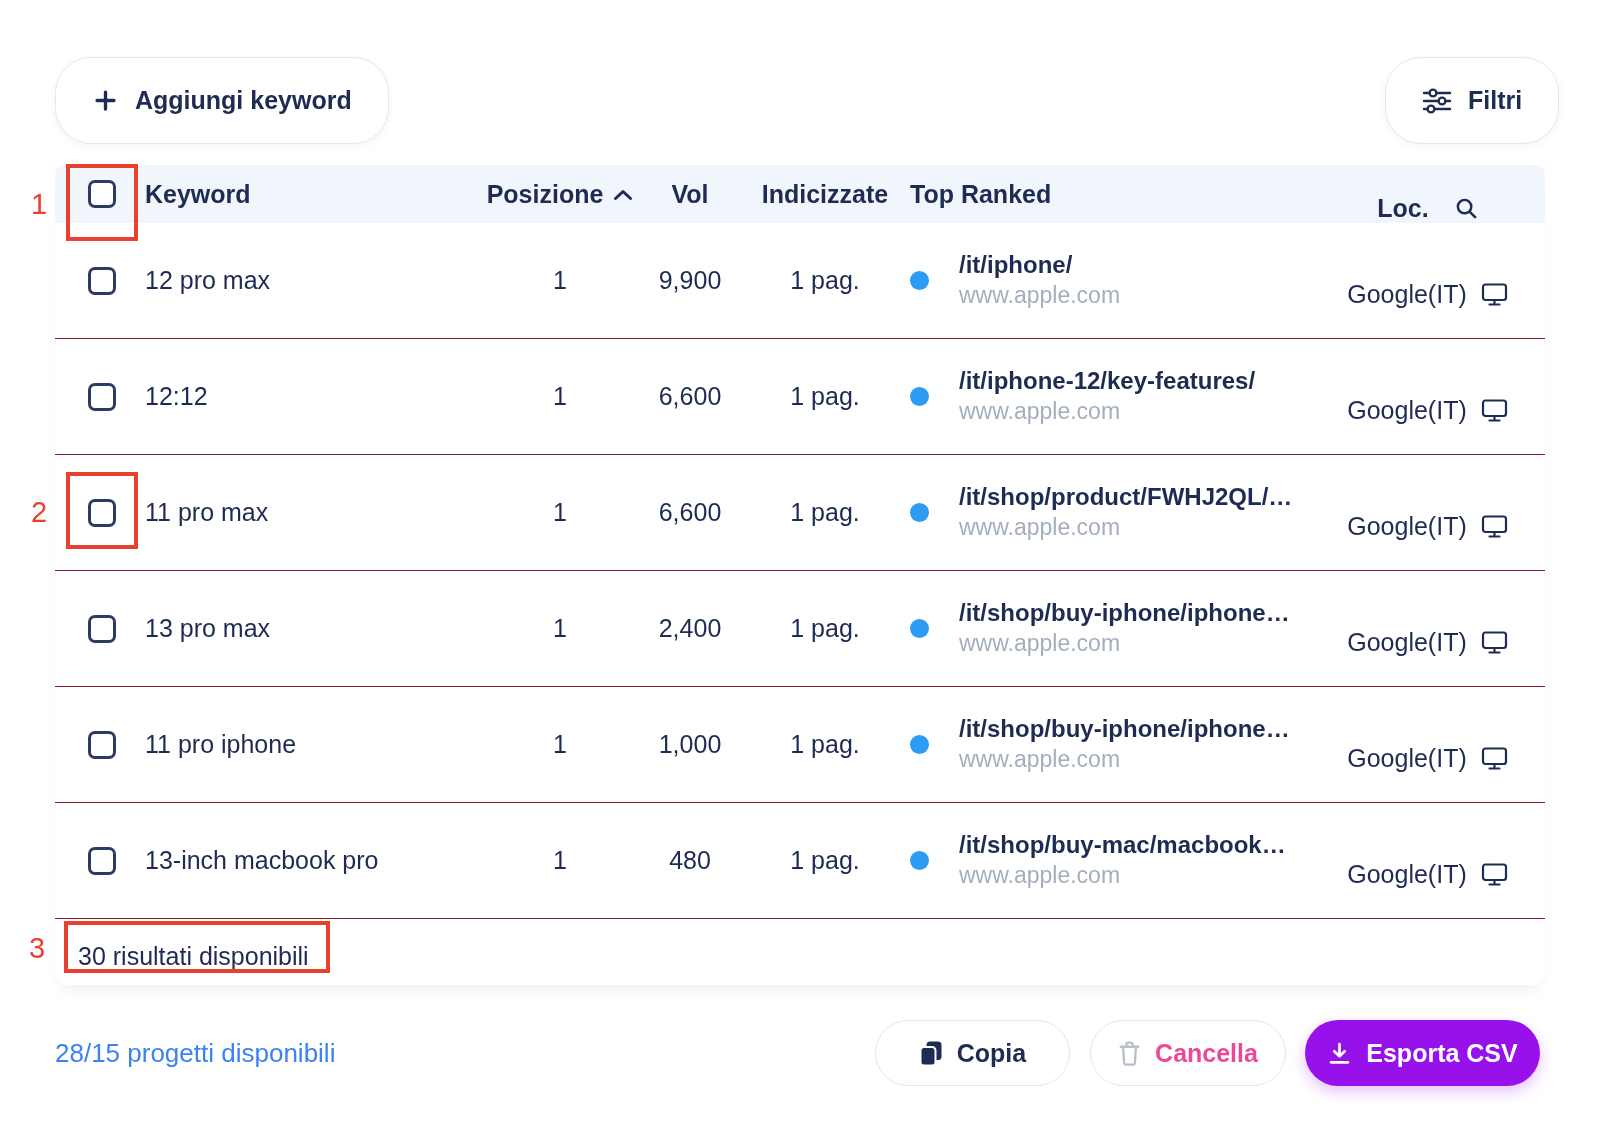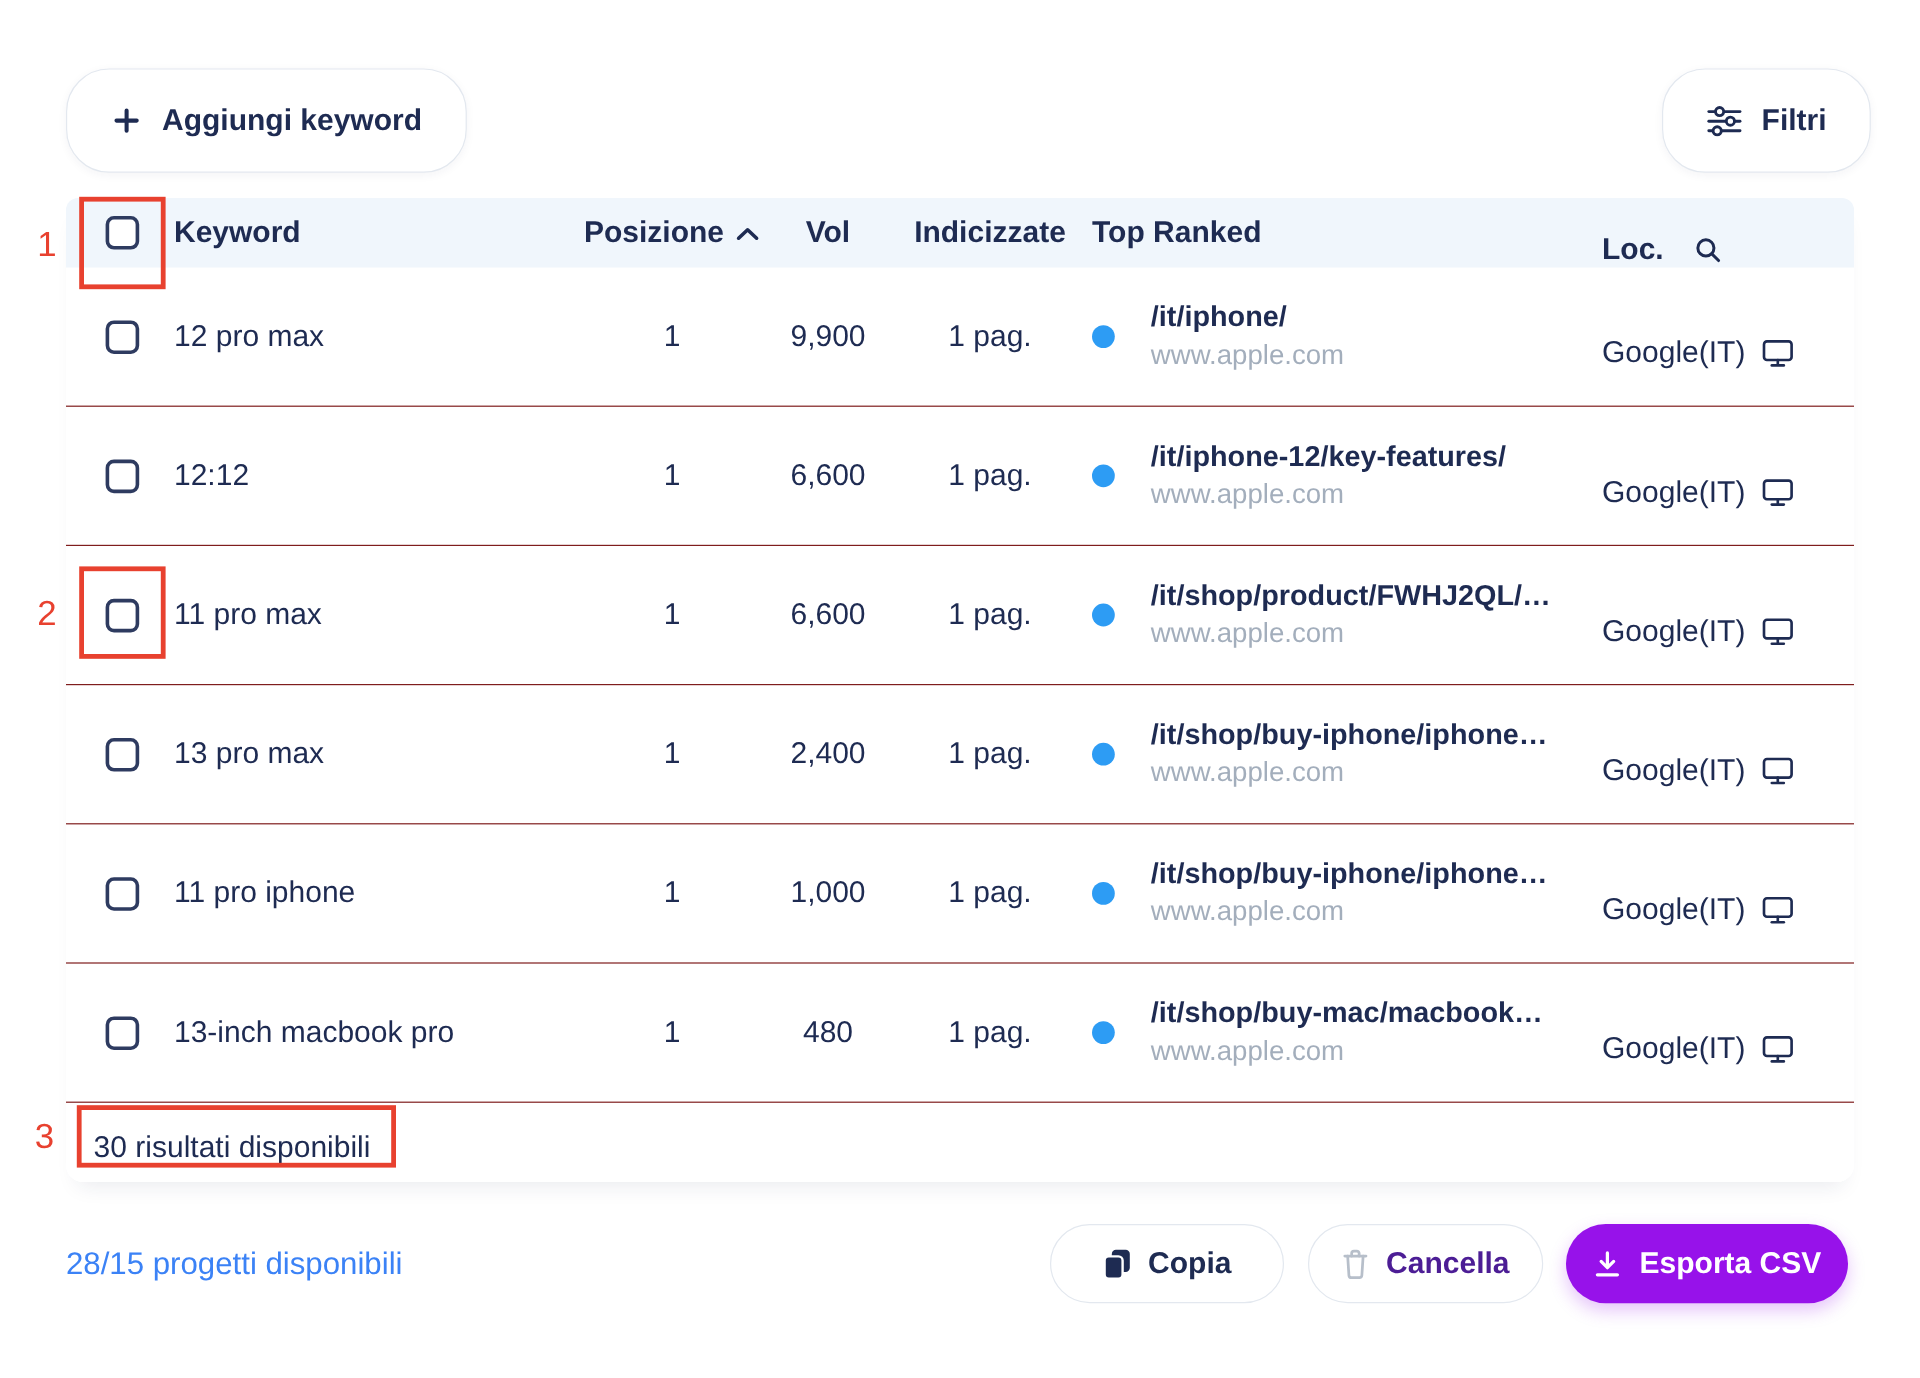--- a/index.html
+++ b/index.html
@@ -63,21 +63,21 @@
     cursor:pointer;
   }
   .c-check { display:flex; align-items:center; }
   .c-pos, .c-vol, .c-idx { text-align:center; }
   .c-pos.th { display:flex; align-items:center; justify-content:center; gap:10px; cursor:pointer; }
   .c-top { display:flex; align-items:center; gap:30px; min-width:0; }
   .dot { width:19px; height:19px; border-radius:50%; background:#2d9cf4; flex-shrink:0; }
   .top-text { display:flex; flex-direction:column; line-height:1.28; min-width:0; }
   .path { font-weight:bold; font-size:24px; white-space:nowrap; }
   .domain { color:#a3aebc; font-size:23px; white-space:nowrap; }
-  .c-loc { display:flex; align-items:center; justify-content:flex-start; gap:14px;margin-top:28px; }
+  .c-loc { display:flex; align-items:center; justify-content:center; gap:14px;margin-top:28px; }
   .c-loc.th { gap:26px; }
   .icon { display:inline-flex; align-items:center; }
 
   .results-bar {
     position:absolute; left:0; right:0; bottom:0;
     height:58px;
     background:#fff;
     display:flex; align-items:center;
     padding-left:23px;
     font-size:25px;
@@ -92,21 +92,21 @@
   .foot-btn {
     position:absolute; top:1020px; height:66px;
     display:flex; align-items:center; justify-content:center; gap:14px;
     background:#fff;
     border:1.5px solid #e3e8ef;
     border-radius:33px;
     font-size:25px; font-weight:bold; color:#1e2b52;
     cursor:pointer;
   }
   .btn-copy { left:875px; width:195px; }
-  .btn-delete { left:1090px; width:196px; color:#4c1d95; }
+  .btn-delete { left:1090px; width:196px; color:#ec4899; }
   .btn-export {
     left:1305px; width:235px;
     background:#9712ea; border:none; color:#fff;
     box-shadow:0 6px 14px rgba(151,18,234,0.25);
   }
 
   
   .ann-box { position:absolute; border:4px solid #e8412f; z-index:20; pointer-events:none; }
   .ann-1 { left:66px; top:164px; width:72px; height:77px; }
   .ann-2 { left:66px; top:472px; width:72px; height:77px; }

